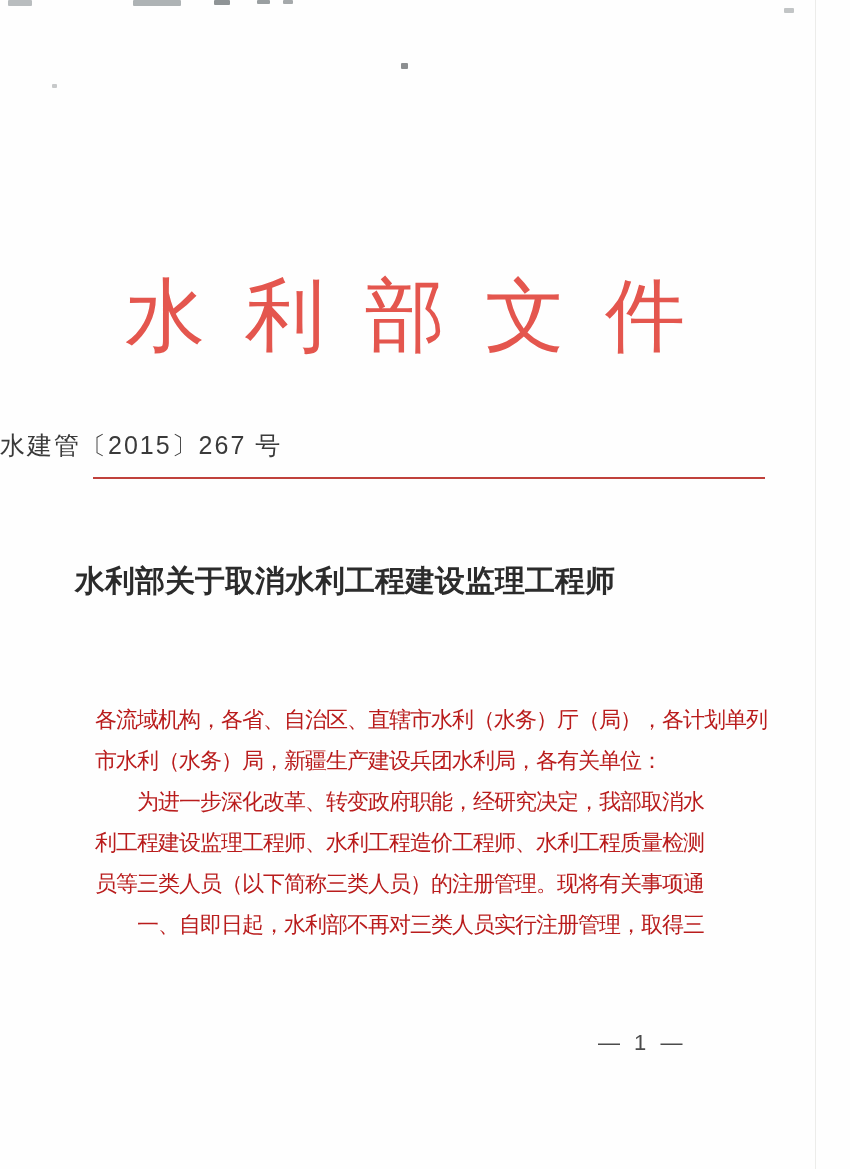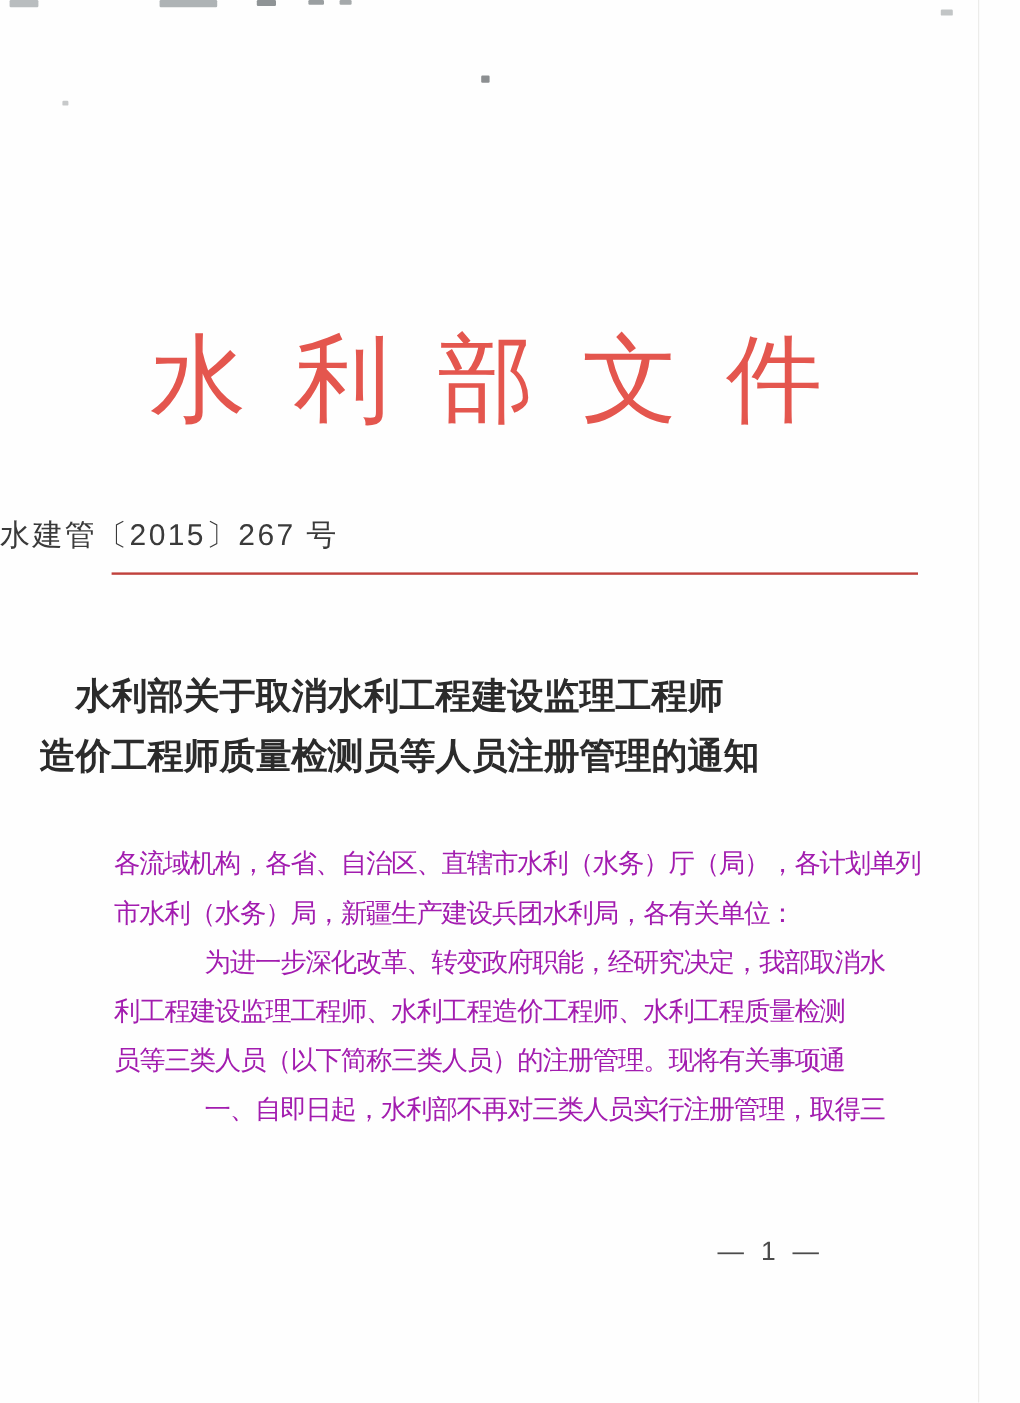--- a/index.html
+++ b/index.html
@@ -34,44 +34,44 @@
     letter-spacing:2px;
     color:#3a3a3a;
   }
   .red-rule{
     position:absolute;
     top:477px;left:93px;
     width:672px;height:2px;
   }
   .doc-title{
     position:absolute;
-    top:556px;left:2px;width:684px;
+    top:556px;left:14px;width:684px;
     padding-right:22px;
     box-sizing:border-box;
     text-align:center;
     font-weight:bold;
     font-size:30px;
     line-height:50px;
     color:#2b2b2b;
     letter-spacing:0px;
   }
   .body-text{
     position:absolute;
     top:699px;left:95px;
     width:676px;
-    color:#a21caf;
+    color:#b91c1c;
     font-size:22px;
     letter-spacing:-1px;
   }
   .body-line{
     height:41px;
     line-height:41px;
     white-space:nowrap;
   }
-  .body-line.indent{padding-left:42px;text-align:center;}
+  .body-line.indent{padding-left:42px;}
   .page-number{
     position:absolute;
     top:1030px;left:598px;
     font-size:22px;
     line-height:26px;
     letter-spacing:4px;
     color:#4b4b4b;
     white-space:nowrap;
   }
 </style>
@@ -91,21 +91,20 @@
   <div class="fold-line" style="left:815px;"></div>
 
   <div class="ministry-header" style="color: rgb(228, 86, 78);">水利部文件</div>
 
   <div class="doc-number">水建管〔2015〕267 号</div>
 
   <div class="red-rule" style="background: rgb(192, 65, 60);"></div>
 
   <div class="doc-title">
     <div>水利部关于取消水利工程建设监理工程师</div>
-    <div>造价工程师质量检测员等人员注册管理的通知</div>
   </div>
 
   <div class="body-text">
     <div class="body-line">各流域机构，各省、自治区、直辖市水利（水务）厅（局），各计划单列</div>
     <div class="body-line">市水利（水务）局，新疆生产建设兵团水利局，各有关单位：</div>
     <div class="body-line indent">为进一步深化改革、转变政府职能，经研究决定，我部取消水</div>
     <div class="body-line">利工程建设监理工程师、水利工程造价工程师、水利工程质量检测</div>
     <div class="body-line">员等三类人员（以下简称三类人员）的注册管理。现将有关事项通</div>
     <div class="body-line indent">一、自即日起，水利部不再对三类人员实行注册管理，取得三</div>
   </div>

